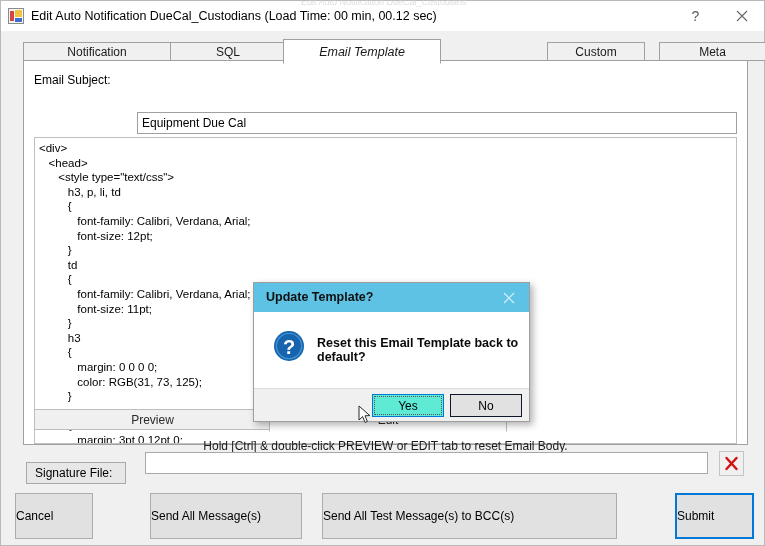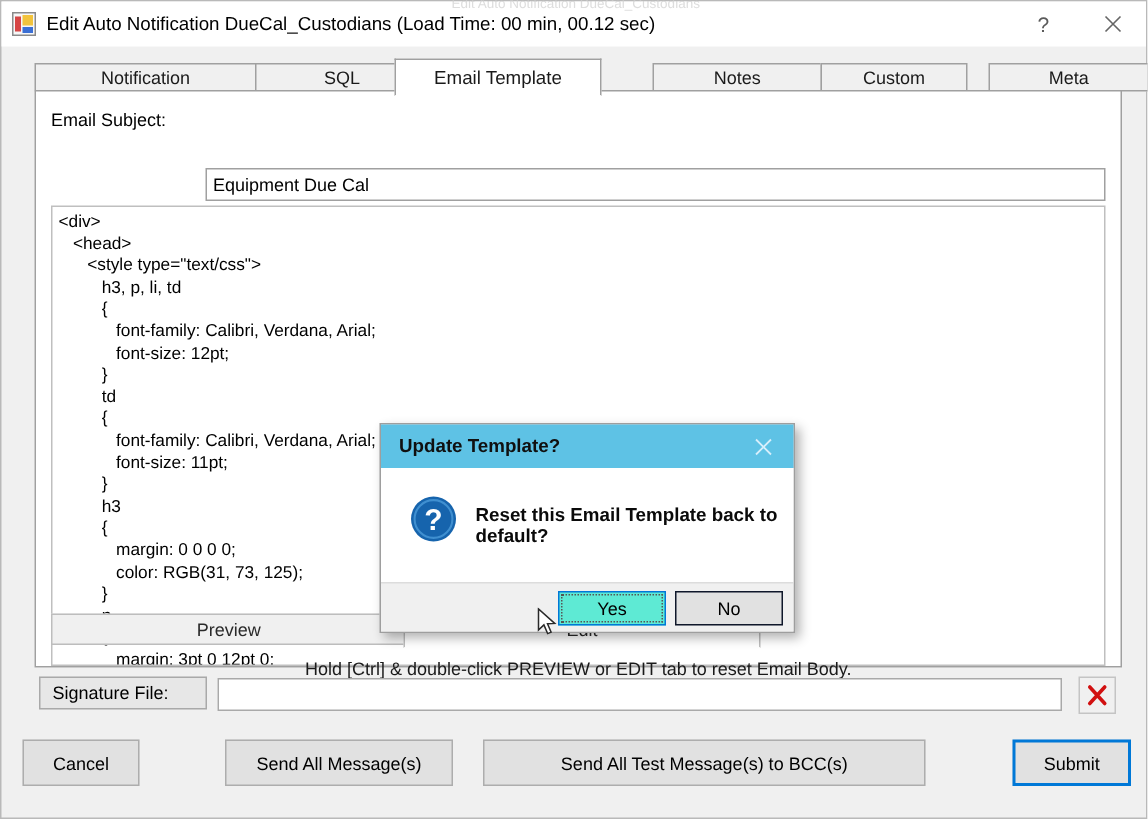--- a/index.html
+++ b/index.html
@@ -126,44 +126,44 @@
   .hint{
     position:absolute;left:0;right:0;top:378px;text-align:center;
     font-size:12px;color:#1a1a1a;
   }
 
   
   .sig-row{
     position:absolute;left:14px;right:8px;bottom:58px;height:30px;
   }
   .sig-btn{
-    position:absolute;left:3px;top:2px;width:112px;height:22px;
+    position:absolute;left:3px;top:13px;width:100px;height:22px;
     background:#e7e7e7;border:1px solid #a9a9a9;box-sizing:border-box;
     display:flex;align-items:center;padding-left:8px;
     font-size:12px;color:#000;
   }
   .sig-input{
     position:absolute;left:122px;top:3px;right:40px;height:22px;
     background:#ffffff;border:1px solid #a9a9a9;box-sizing:border-box;
     font-family:"Liberation Sans",sans-serif;font-size:12px;padding:0 4px;outline:none;
   }
   .sig-clear{
     position:absolute;right:4px;top:2px;width:25px;height:25px;
     background:#f0f0f0;border:1px solid #c4c4c4;box-sizing:border-box;
     display:flex;align-items:center;justify-content:center;
   }
 
   
   .btnbar{
     position:absolute;left:0;right:0;bottom:10px;height:34px;
   }
   .btn{
-    position:absolute;top:0;height:31px;
+    position:absolute;top:0;height:46px;
     background:#e1e1e1;border:1px solid #adadad;box-sizing:border-box;
-    display:flex;align-items:center;justify-content:center;
+    display:flex;align-items:center;justify-content:flex-start;
     font-size:12px;color:#000;
   }
   .btn.primary{border:2px solid #0078d7;background:#e1e1e1;}
 
   
   .dlg{
     position:absolute;left:252px;top:233px;width:277px;height:140px;
     background:#f0f0f0;
     border:1px solid #9e9e9e;
     box-shadow:3px 3px 7px rgba(0,0,0,.30);
@@ -245,25 +245,22 @@
 
   <div class="panel">
 
     <div class="tabstrip">
       <div class="tab" style="left:0px;width:148px;">
         <span>Notification</span>
       </div>
       <div class="tab" style="left:147px;width:116px;">
         <span>SQL</span>
       </div>
-      <div class="tab active" style="left:240px;width:138px;">
+      <div class="tab active" style="left:260px;width:158px;font-style:italic;">
         <span>Email Template</span>
-      </div>
-      <div class="tab" style="left:412px;width:113px;">
-        <span>Notes</span>
       </div>
       <div class="tab" style="left:524px;width:98px;">
         <span>Custom</span>
       </div>
       <div class="tab" style="left:636px;width:107px;">
         <span>Meta</span>
       </div>
     </div>
 
     <div class="content-frame">

